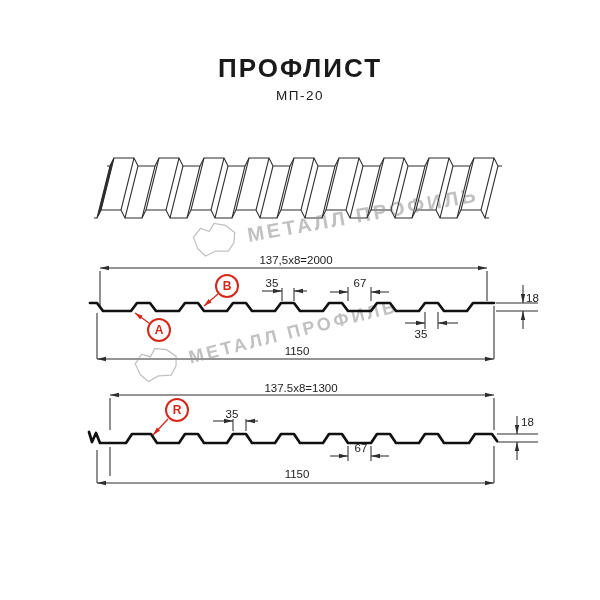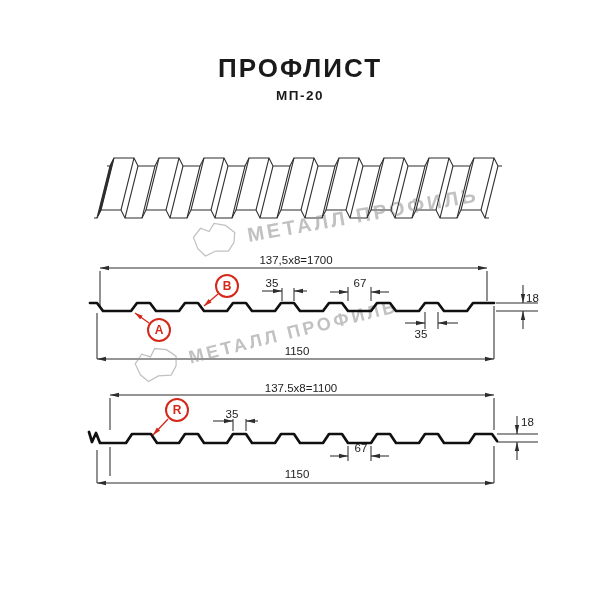--- a/index.html
+++ b/index.html
@@ -1,21 +1,21 @@
 <!DOCTYPE html>
 <html style="--red: #d5281b; --line: #2d2d2d; --profile: #101010; --wm: #c1c1c1;"><head>
 <meta charset="utf-8">
 <style>
   html,body{margin:0;padding:0;background:#fff;}
   .page{position:relative;width:600px;height:600px;background:#fff;overflow:hidden;
         font-family:"Liberation Sans",sans-serif;}
   .title{position:absolute;top:54px;left:0;width:100%;text-align:center;
          font-size:26px;font-weight:700;letter-spacing:2px;color:#1a1a1a;line-height:1.1;}
   .subtitle{position:absolute;top:88px;left:0;width:100%;text-align:center;
-            font-size:13.5px;font-weight:700;letter-spacing:1.5px;color:#1a1a1a;}
+            font-size:13.5px;font-weight:400;letter-spacing:1.5px;color:#1a1a1a;}
   .footer{position:absolute;top:529px;left:0;width:100%;text-align:center;
           font-size:14.8px;font-weight:700;letter-spacing:0.6px;color:#1b1b1b;}
   svg.layer{position:absolute;left:0;top:0;width:600px;height:600px;pointer-events:none;}
   #svg-base line,#svg-base path{stroke:var(--line);stroke-width:1.05;fill:none;}
   #svg-base .hatch{stroke-width:1.2;}
   #svg-top path.profile{stroke:var(--profile);stroke-width:2.7;fill:none;
                         stroke-linejoin:round;stroke-linecap:round;}
   #svg-top line.leader{stroke:var(--red);stroke-width:1.25;}
   .dim{position:absolute;font-size:11.5px;color:#1c1c1c;white-space:nowrap;
        transform:translateX(-50%);line-height:13px;}
@@ -158,28 +158,28 @@
     </defs>
     <path id="profile-1" class="profile" d="M90,303 L97,303 L103,311 L131,311 L137,303 L150,303 L156,311 L179,311 L185,303 L198,303 L204,311 L227,311 L233,303 L246,303 L252,311 L275,311 L281,303 L294,303 L300,311 L323,311 L329,303 L342,303 L348,311 L371,311 L377,303 L390,303 L396,311 L419,311 L425,303 L438,303 L444,311 L467,311 L473,303 L494,303"></path>
     <path id="profile-2" class="profile" d="M89,432 L92,442 L96,433 L100,443 L126,443 L132,434 L151,434 L157,443 L179,443 L185,434 L198,434 L204,443 L227,443 L233,434 L246,434 L252,443 L275,443 L281,434 L294,434 L300,443 L323,443 L329,434 L342,434 L348,443 L371,443 L377,434 L390,434 L396,443 L419,443 L425,434 L438,434 L444,443 L469,443 L475,434 L492,434 L497,441"></path>
     <g id="gleaders">
         <line x1="149" y1="323" x2="135" y2="313" class="leader" marker-end="url(#arrR)"></line>
         <line x1="218" y1="294" x2="204" y2="306" class="leader" marker-end="url(#arrR)"></line>
         <line x1="168" y1="419" x2="153" y2="435" class="leader" marker-end="url(#arrR)"></line>
       </g>
   </svg>
 
-  <span class="dim" style="left:296px;top:254px;">137,5x8=1700</span>
+  <span class="dim" style="left:296px;top:254px;">137,5x8=2000</span>
   <span class="dim" style="left:272px;top:277px;">35</span>
   <span class="dim" style="left:360px;top:277px;">67</span>
   <span class="dim left" style="left:526px;top:292px;">18</span>
   <span class="dim" style="left:421px;top:328px;">35</span>
   <span class="dim" style="left:297px;top:345px;">1150</span>
 
-  <span class="dim" style="left:301px;top:382px;">137.5x8=1100</span>
+  <span class="dim" style="left:301px;top:382px;">137.5x8=1300</span>
   <span class="dim" style="left:232px;top:408px;">35</span>
   <span class="dim left" style="left:521px;top:416px;">18</span>
   <span class="dim" style="left:361px;top:442px;">67</span>
   <span class="dim" style="left:297px;top:468px;">1150</span>
 
   <div class="lbl lbl-a">A</div>
   <div class="lbl lbl-b">B</div>
   <div class="lbl lbl-r">R</div>
 
 </div>

